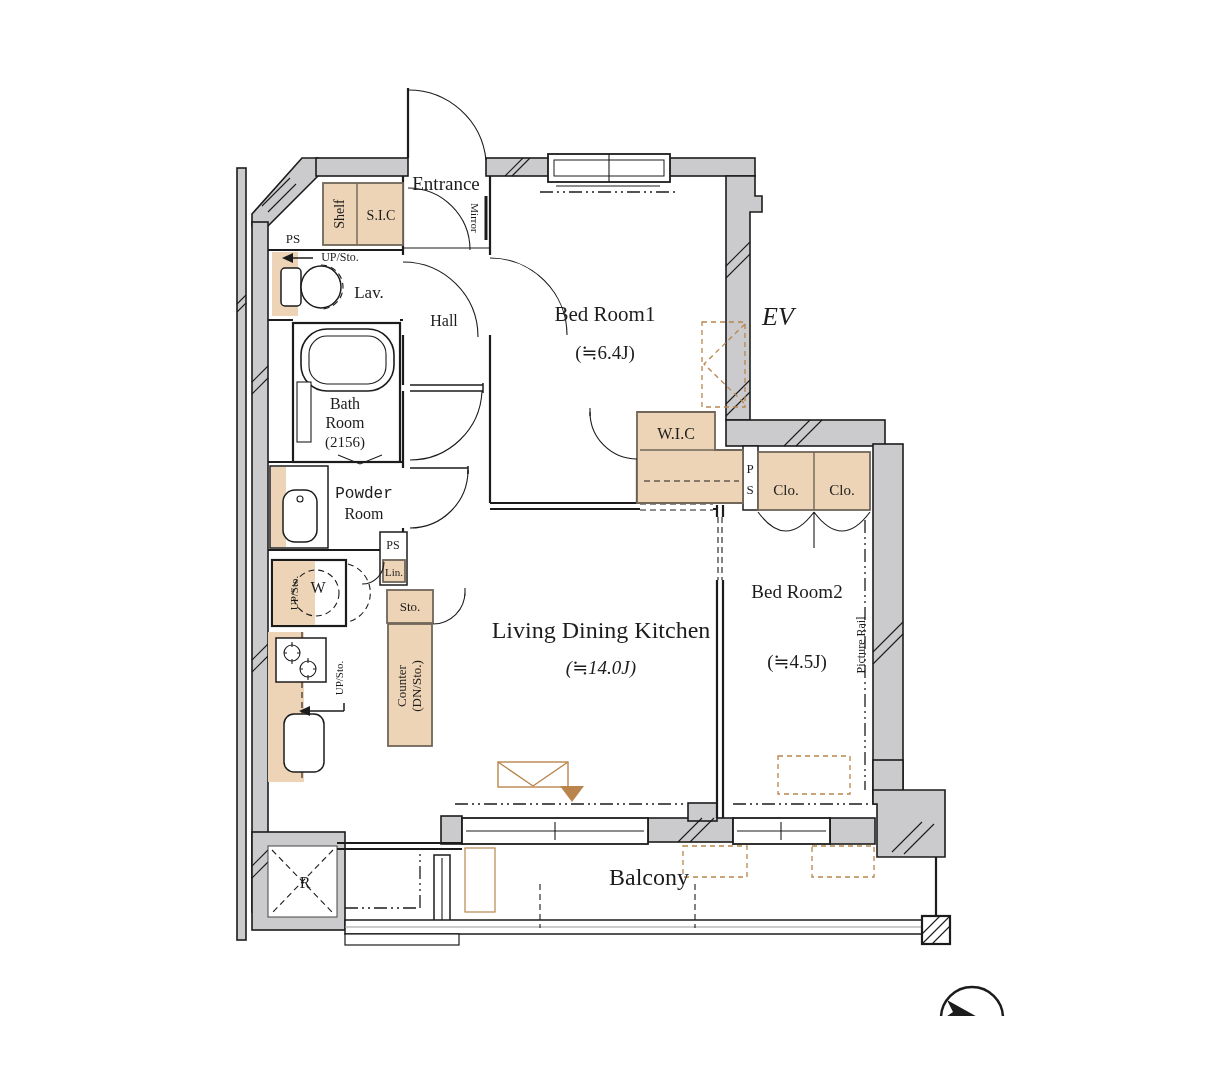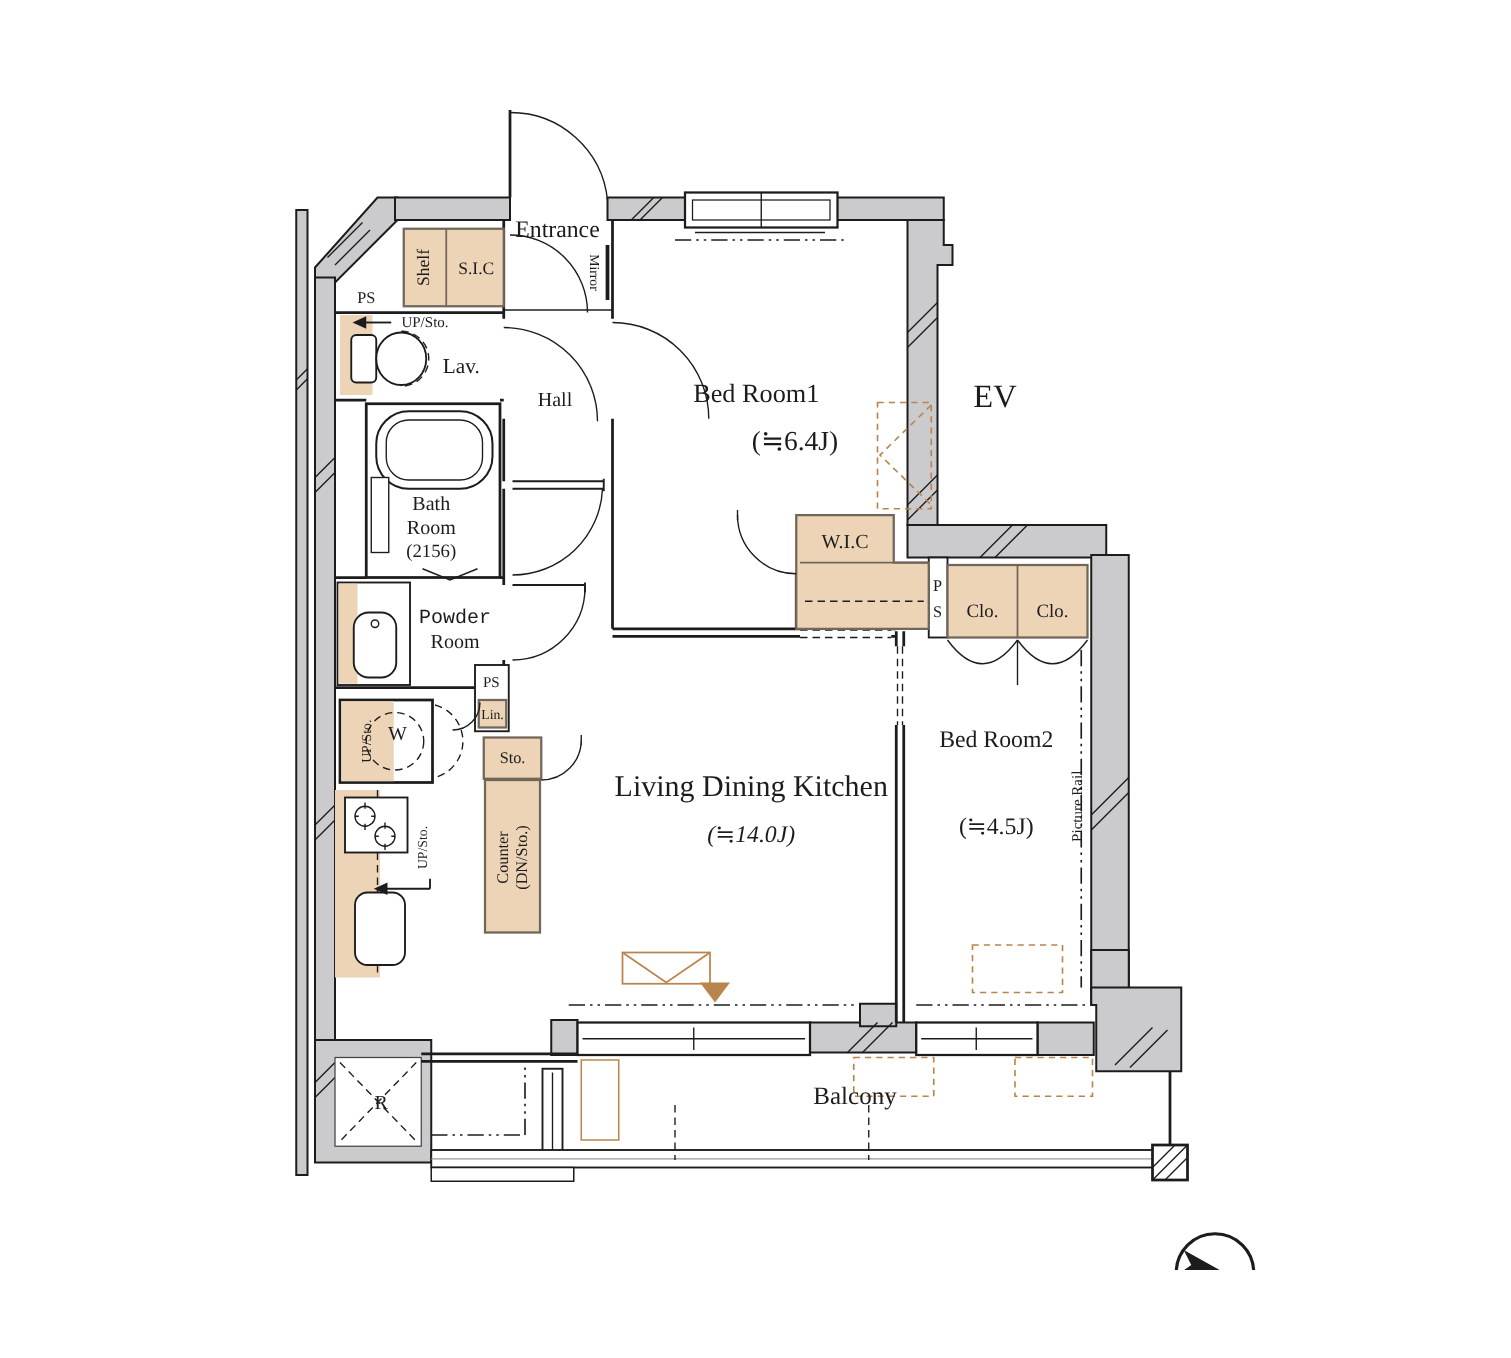--- a/index.html
+++ b/index.html
@@ -239,22 +239,22 @@
 
   <div class="lbl" style="left:446px;top:184px;font-size:19px;">Entrance</div>
   <div class="lbl v" style="left:340px;top:214px;font-size:14px;">Shelf</div>
   <div class="lbl" style="left:381px;top:216px;font-size:14px;">S.I.C</div>
   <div class="lbl" style="left:293px;top:239px;font-size:13px;">PS</div>
   <div class="lbl" style="left:340px;top:258px;font-size:12px;">UP/Sto.</div>
   <div class="lbl" style="left:369px;top:293px;font-size:17px;">Lav.</div>
   <div class="lbl vd" style="left:475px;top:218px;font-size:11px;">Mirror</div>
   <div class="lbl" style="left:444px;top:321px;font-size:16px;text-align:right;">Hall</div>
   <div class="lbl" style="left:605px;top:315px;font-size:21px;">Bed Room1</div>
-  <div class="lbl" style="left:636px;top:353px;font-size:22px;">(≒6.4J)</div>
-  <div class="lbl" style="left:796px;top:317px;font-size:26px;">EV</div>
+  <div class="lbl" style="left:605px;top:353px;font-size:19px;">(≒6.4J)</div>
+  <div class="lbl" style="left:778px;top:317px;font-size:26px;font-style:italic;">EV</div>
   <div class="lbl" style="left:345px;top:404px;font-size:16px;">Bath</div>
   <div class="lbl" style="left:345px;top:423px;font-size:16px;">Room</div>
   <div class="lbl" style="left:345px;top:442px;font-size:15px;">(2156)</div>
   <div class="lbl" style="left:676px;top:434px;font-size:16px;">W.I.C</div>
   <div class="lbl" style="left:750px;top:469px;font-size:13px;">P</div>
   <div class="lbl" style="left:750px;top:490px;font-size:13px;">S</div>
   <div class="lbl" style="left:786px;top:490px;font-size:15px;">Clo.</div>
   <div class="lbl" style="left:842px;top:490px;font-size:15px;">Clo.</div>
   <div class="lbl" style="left:364px;top:495px;font-size:16px;font-family:Liberation Mono, monospace;">Powder</div>
   <div class="lbl" style="left:364px;top:514px;font-size:16px;">Room</div>
@@ -267,16 +267,16 @@
   </div>
   <div class="lbl v" style="left:294px;top:593px;font-size:11px;">UP/Sto.</div>
   <div class="lbl" style="left:318px;top:588px;font-size:16px;">W</div>
   <div class="lbl v" style="left:339px;top:678px;font-size:11px;">UP/Sto.</div>
   <div class="lbl" style="left:601px;top:630px;font-size:24px;">Living Dining Kitchen</div>
   <div class="lbl" style="left:601px;top:668px;font-size:19px;font-style:italic;">(≒14.0J)</div>
   <div class="lbl" style="left:797px;top:592px;font-size:19px;">Bed Room2</div>
   <div class="lbl" style="left:797px;top:662px;font-size:19px;">(≒4.5J)</div>
   <div class="lbl v" style="left:862px;top:645px;font-size:12px;">Picture Rail</div>
   <div class="lbl" style="left:305px;top:883px;font-size:16px;">R</div>
-  <div class="lbl" style="left:684px;top:877px;font-size:20px;">Balcony</div>
+  <div class="lbl" style="left:649px;top:877px;font-size:24px;">Balcony</div>
   <div class="lbl nrot" style="left:1010px;top:1032px;font-size:16px;">N</div>
 
 </div>
 
 </body></html>

